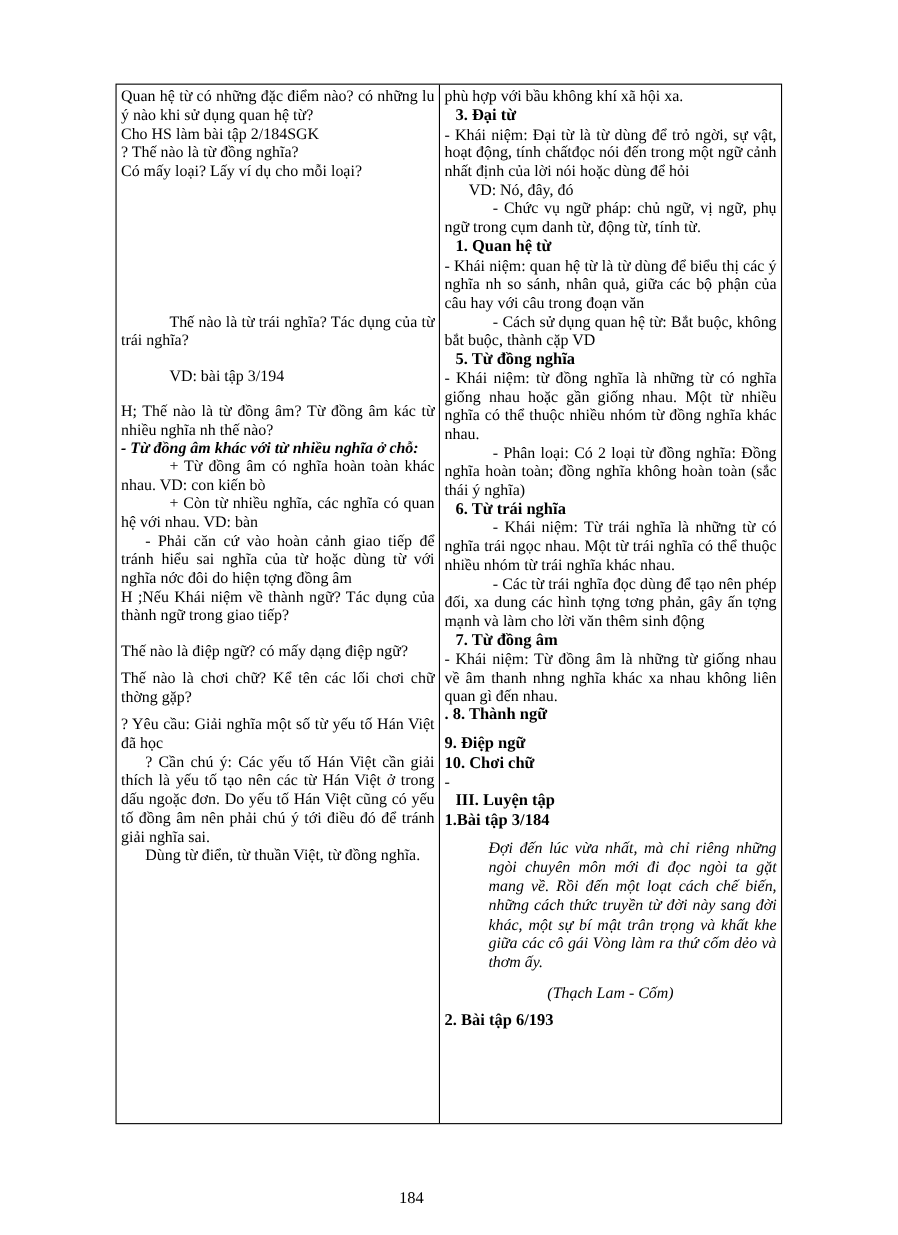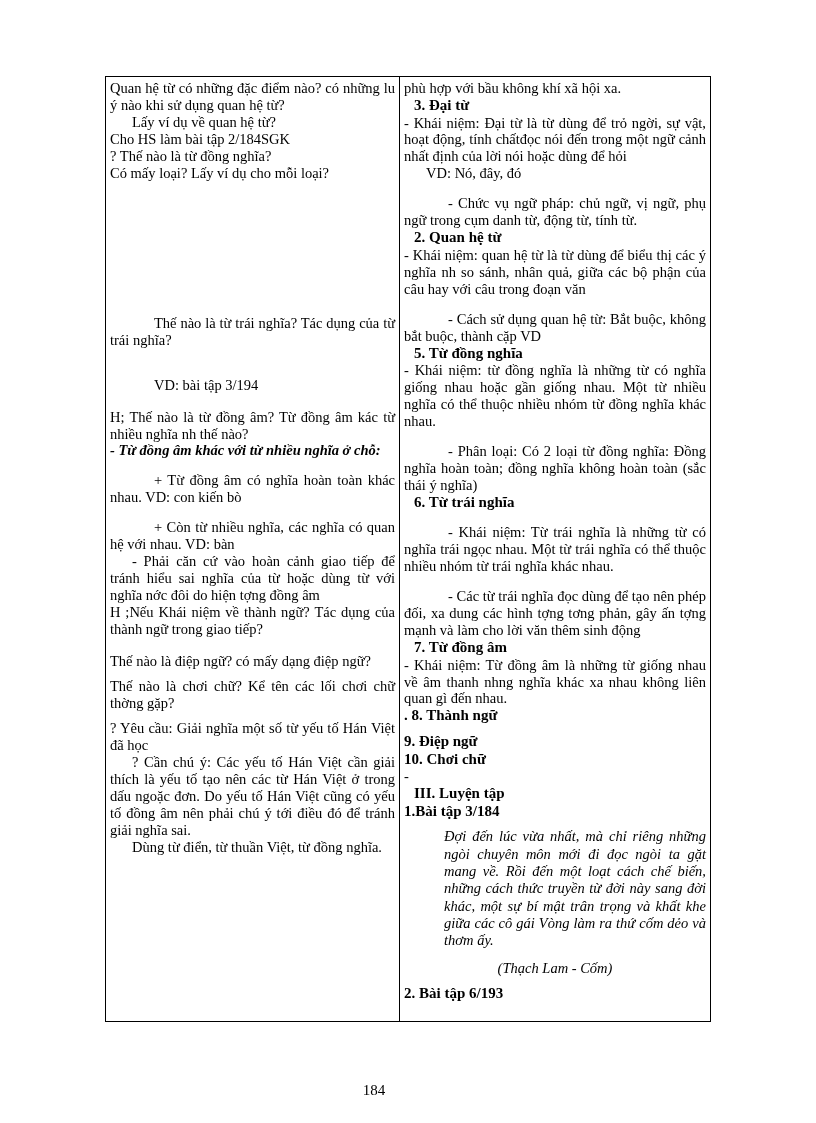--- a/index.html
+++ b/index.html
@@ -44,21 +44,21 @@
     width: 311px;
   }
   p {
     margin: 0;
     font-size: 14.5px;
     line-height: 1.17;
     text-align: justify;
     font-family: "Liberation Serif", serif;
   }
   .ind { text-indent: 22px; }
-  .ind2 { text-indent: 44px; margin-top: 13px; }
+  .ind2 { text-indent: 44px; }
   .bi { font-weight: bold; font-style: italic; }
   .gap-s { height: 8px; }
   .gap-m { height: 15px; }
   .gap-xl { height: 120px; }
   .heading {
     font-weight: bold;
     font-size: 15px;
     text-indent: 10px;
   }
   .heading-noind {
@@ -90,21 +90,20 @@
 </style>
 </head>
 <body>
 
 <div class="page">
 
   <div class="doc-table">
 
     <div class="col col-left">
       <p>Quan hệ từ có những đặc điểm nào? có những lu  ý nào khi sử dụng quan hệ từ?</p>
-      <p class="ind">Lấy ví dụ về quan hệ từ?</p>
       <p>Cho HS làm bài tập 2/184SGK</p>
       <p>? Thế nào là từ đồng nghĩa?</p>
       <p>Có mấy loại? Lấy ví dụ cho mỗi loại?</p>
       <div class="gap-xl"></div>
       <p class="ind2">Thế nào là từ trái nghĩa? Tác dụng của từ trái nghĩa?</p>
       <div class="gap-m"></div>
       <p class="ind2">VD: bài tập 3/194</p>
       <div class="gap-m"></div>
       <p>H; Thế nào là từ đồng âm? Từ đồng âm kác từ nhiều nghĩa nh  thế nào?</p>
       <p class="bi">- Từ đồng âm khác với từ nhiều nghĩa ở chỗ:</p>
@@ -123,21 +122,21 @@
     </div>
 
     <div class="col col-right">
       <p>phù hợp với bầu không khí xã hội xa.</p>
 
       <p class="heading">3. Đại từ</p>
       <p>- Khái niệm: Đại từ là từ dùng để trỏ ngời,  sự vật, hoạt động, tính chấtđọc  nói đến trong một ngữ cảnh nhất định của lời nói hoặc dùng để hỏi</p>
       <p class="ind">VD: Nó, đây, đó</p>
       <p class="ind2">- Chức vụ ngữ pháp: chủ ngữ, vị ngữ, phụ ngữ trong cụm danh từ, động từ, tính từ.</p>
 
-      <p class="heading">2. Quan hệ từ</p>
+      <p class="heading">1. Quan hệ từ</p>
       <p>- Khái niệm: quan hệ từ là từ dùng để biểu thị các ý nghĩa nh  so sánh, nhân quả, giữa các bộ phận của câu hay với câu trong đoạn văn</p>
       <p class="ind2">- Cách sử dụng quan hệ từ: Bắt buộc, không bắt buộc, thành cặp VD</p>
 
       <p class="heading">5. Từ đồng nghĩa</p>
       <p>- Khái niệm: từ đồng nghĩa là những từ có nghĩa giống nhau hoặc gần giống nhau. Một từ nhiều nghĩa có thể thuộc nhiều nhóm từ đồng nghĩa khác nhau.</p>
       <p class="ind2">- Phân loại: Có 2 loại từ đồng nghĩa: Đồng nghĩa hoàn toàn; đồng nghĩa không hoàn toàn (sắc thái ý nghĩa)</p>
 
       <p class="heading">6. Từ trái nghĩa</p>
       <p class="ind2">- Khái niệm: Từ trái nghĩa là những từ có nghĩa trái ngọc  nhau. Một từ trái nghĩa có thể thuộc nhiều nhóm từ trái nghĩa khác nhau.</p>
       <p class="ind2">- Các từ trái nghĩa đọc  dùng để tạo nên phép đối, xa dung các hình tợng  tơng  phản, gây ấn tợng  mạnh và làm cho lời văn thêm sinh động</p>

